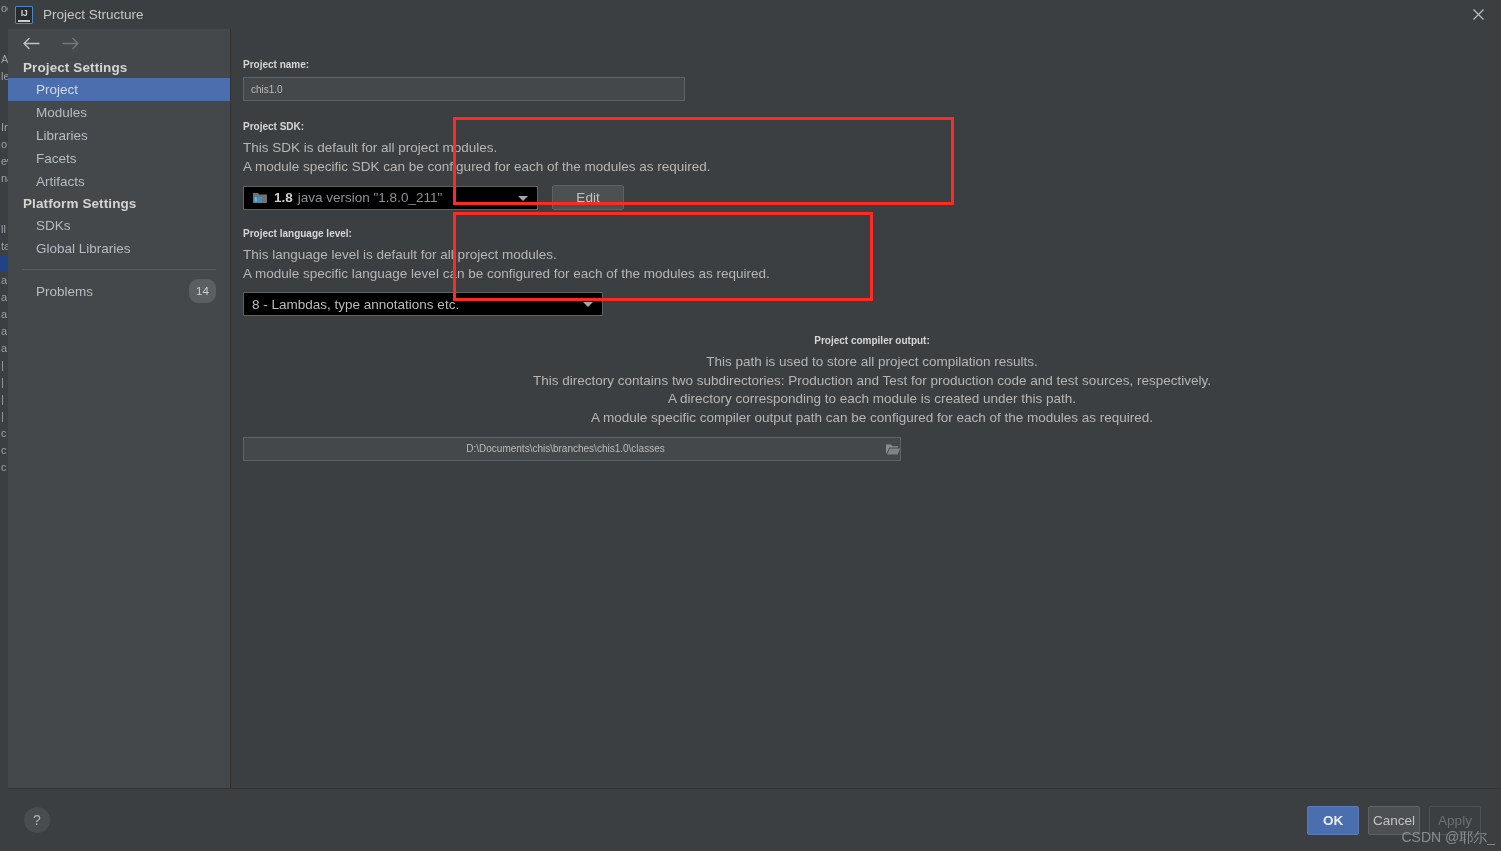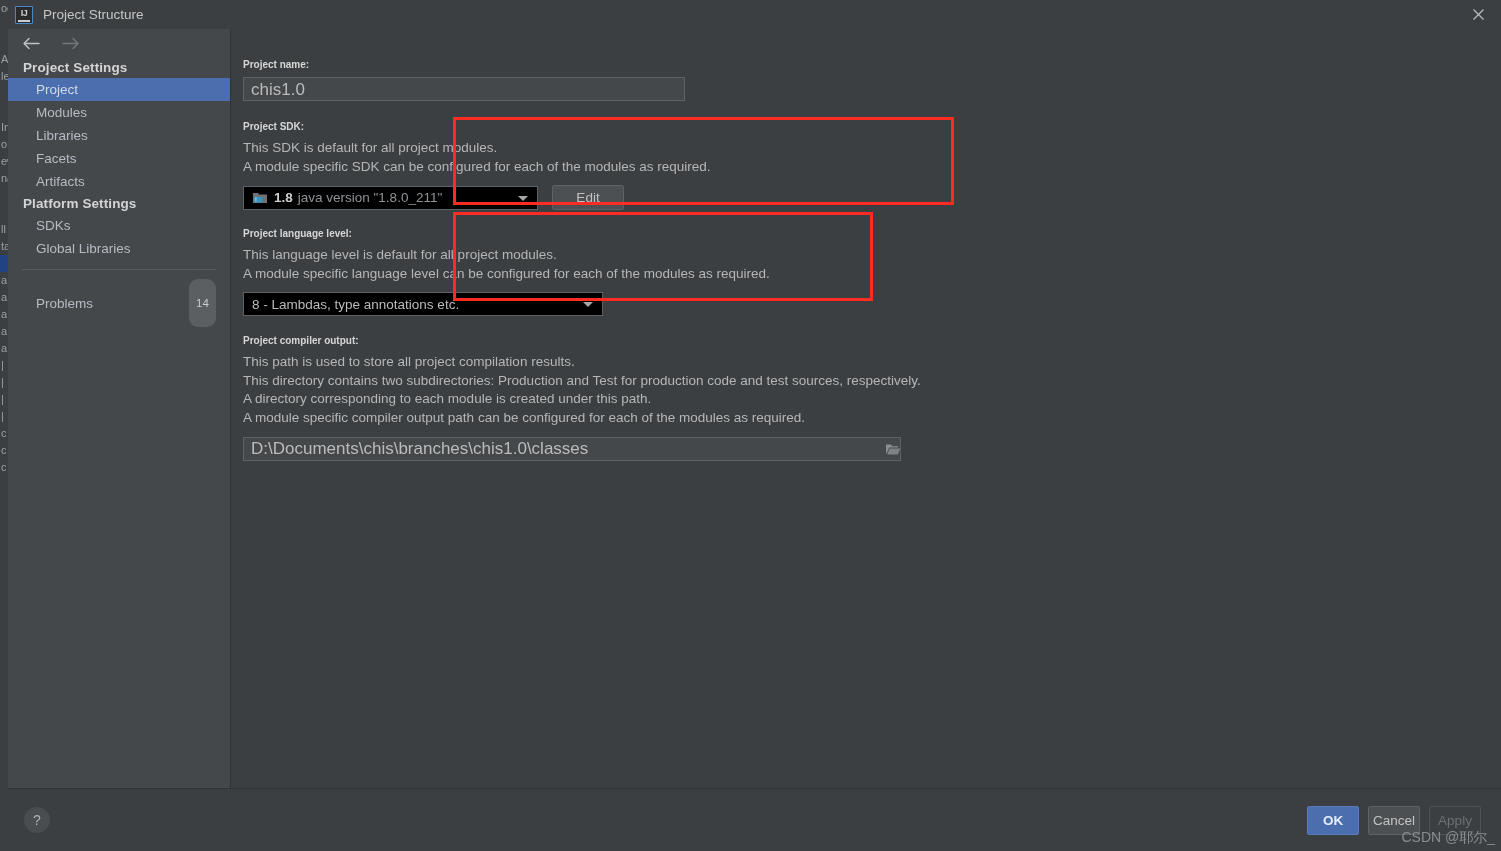--- a/index.html
+++ b/index.html
@@ -182,21 +182,21 @@
     align-items: center;
     justify-content: space-between;
     padding-right: 14px;
   }
   .badge {
     background: #5b5f61;
     color: #c9cdd1;
     border-radius: 9px;
     font-size: 11.5px;
     line-height: 16px;
-    padding: 16px 7px;
+    padding: 4px 7px;
     min-width: 13px;
     text-align: center;
   }
 
   
   #content {
     flex: 1 1 auto;
     background: #3c3f41;
     padding: 30px 0 0 12px;
     position: relative;
@@ -212,21 +212,21 @@
     font-size: 13.5px;
     color: #b6b6b6;
     line-height: 18.5px;
   }
 
   .text-input {
     height: 24px;
     background: #45484a;
     border: 1px solid #5e6264;
     color: #bbbbbb;
-    font-size: 17px;
+    font-size: 10px;
     line-height: 24px;
     padding: 0 7px;
     box-sizing: border-box;
     cursor: text;
   }
   #project-name-input { width: 442px; }
 
   .block { margin-bottom: 0; }
 
   
@@ -508,21 +508,21 @@
       <div class="block" style="margin-top:18px;">
         <div class="field-label">Project language level:</div>
         <div class="desc-line">This language level is default for all project modules.</div>
         <div class="desc-line">A module specific language level can be configured for each of the modules as required.</div>
         <div class="combo" id="lang-combo" style="margin-top:9px;">
           <span>8 - Lambdas, type annotations etc.</span>
           <span class="arrow"></span>
         </div>
       </div>
 
-      <div class="block" style="margin-top:19px;">
+      <div class="block" style="margin-top:19px;text-align:center;">
         <div class="field-label">Project compiler output:</div>
         <div class="desc-line">This path is used to store all project compilation results.</div>
         <div class="desc-line">This directory contains two subdirectories: Production and Test for production code and test sources, respectively.</div>
         <div class="desc-line">A directory corresponding to each module is created under this path.</div>
         <div class="desc-line">A module specific compiler output path can be configured for each of the modules as required.</div>
         <div class="text-input" id="compiler-output-field" style="margin-top:10px;">
           <span id="compiler-output-value">D:\Documents\chis\branches\chis1.0\classes</span>
           <span id="browse-folder-button">
             <svg width="16" height="13" viewBox="0 0 16 13" aria-hidden="true">
               <path d="M1 1.5 h5 l1.3 1.7 H13 V4.6 H4.2 L1.6 10.5 H1 Z" fill="#8a8e91"></path>

